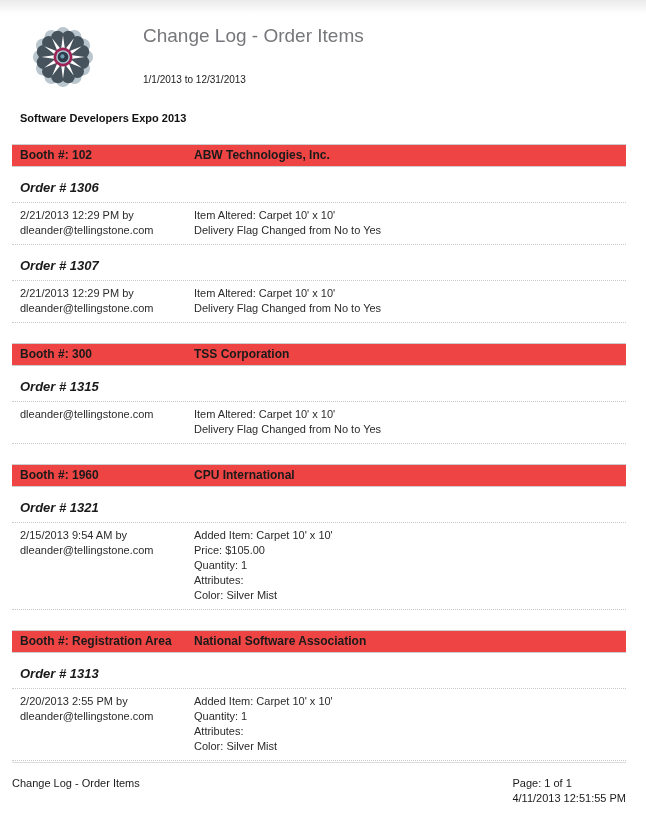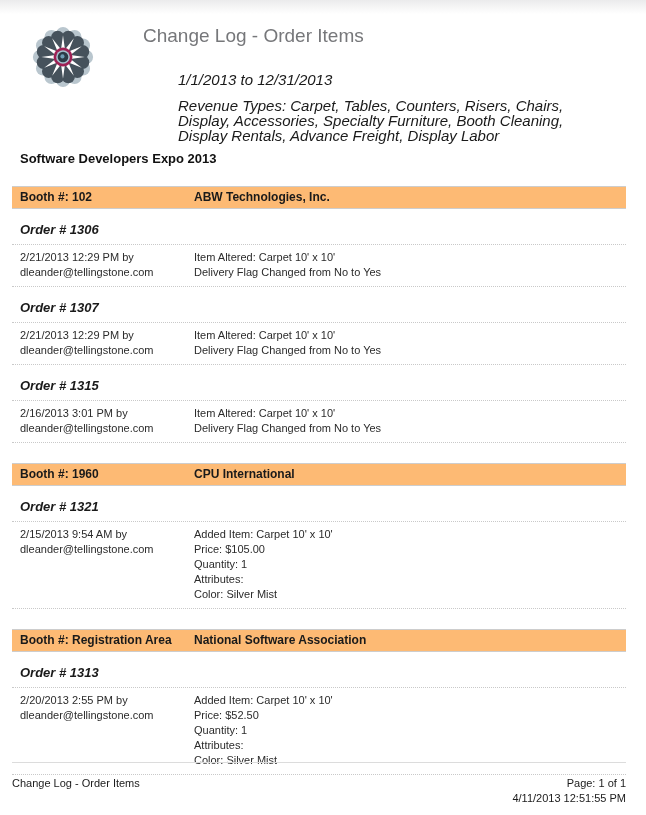--- a/index.html
+++ b/index.html
@@ -8,28 +8,28 @@
     font-family:"Liberation Sans","DejaVu Sans",sans-serif;color:#222;
     overflow:hidden;
   }
   .top-fade{position:absolute;top:0;left:0;right:0;height:14px;
     background:linear-gradient(#ebebec,#ffffff);pointer-events:none;}
   
   .header{position:relative;padding-top:22px;}
   .logo{position:absolute;left:28px;top:22px;width:70px;height:70px;}
   .header-text{margin-left:143px;}
   .report-title{font-size:19px;color:#76777a;font-weight:400;margin:3px 0 0;}
-  .meta{font-style:italic;font-size:15px;color:#1a1a1a;line-height:15px;margin-left:35px;}
+  .meta{font-size:10px;color:#1a1a1a;line-height:15px;}
   .date-range{margin-top:25px;}
   .revenue{margin-top:11px;max-width:392px;}
   
   .content{margin:0 20px 0 12px;}
-  .event-title{font-size:13px;font-weight:bold;color:#111;margin:8px 0 0;padding:0 8px;}
+  .event-title{font-size:11px;font-weight:bold;color:#111;margin:25px 0 0;padding:0 8px;}
   .booth-bar{
-    margin-top:20px;background:#fdba74;
+    margin-top:20px;background:#ef4444;
     border-top:1px solid #cdcdcd;border-bottom:1px solid #cdcdcd;
     padding:3px 8px;display:flex;align-items:center;
     font-size:12px;font-weight:bold;color:#1a1a1a;line-height:15px;
   }
   .booth-num{width:174px;flex:none;}
   .order-label{font-size:13px;font-weight:bold;font-style:italic;color:#1a1a1a;
     margin:14px 0 0;padding:0 8px;line-height:14px;}
   .entry{
     margin-top:7px;display:flex;
     border-top:1px dotted #c9c9c9;border-bottom:1px dotted #c9c9c9;
@@ -38,21 +38,21 @@
   .entry-when{width:174px;flex:none;}
   .entry-details{flex:1;}
   .bold{font-weight:normal;}
   
   .footer{
     position:absolute;left:12px;right:20px;top:762px;
     border-top:1px solid #dcdcdc;padding-top:13px;
     display:flex;justify-content:space-between;
     font-size:11px;color:#1a1a1a;line-height:15px;
   }
-  .footer-right{text-align:right;}
+  .footer-right{text-align:left;}
 </style>
 </head>
 <body>
 
 <div class="top-fade"></div>
 
 <div class="header">
   <div class="logo">
     <svg viewBox="0 0 100 100" width="70" height="70" aria-hidden="true">
       <g fill="#b9c6ce">
@@ -88,21 +88,20 @@
       <polygon fill="#ffffff" points="50,19 52.8,39.4 65.5,23.2 57.8,42.2 76.8,34.5 60.6,47.2 81,50 60.6,52.8 76.8,65.5 57.8,57.8 65.5,76.8 52.8,60.6 50,81 47.2,60.6 34.5,76.8 42.2,57.8 23.2,65.5 39.4,52.8 19,50 39.4,47.2 23.2,34.5 42.2,42.2 34.5,23.2 47.2,39.4"></polygon>
       <circle cx="50" cy="50" r="13.5" fill="#9e2155"></circle>
       <circle cx="50" cy="50" r="9.8" fill="#a6c1ce"></circle>
       <circle cx="50" cy="50" r="7.6" fill="#2c3b47"></circle>
       <circle cx="49.2" cy="49.2" r="3" fill="#6e9db5"></circle>
     </svg>
   </div>
   <div class="header-text">
     <h1 class="report-title">Change Log - Order Items</h1>
     <div class="meta date-range">1/1/2013 to 12/31/2013</div>
-    <div class="meta revenue">Revenue Types: Carpet, Tables, Counters, Risers, Chairs, Display, Accessories, Specialty Furniture, Booth Cleaning, Display Rentals, Advance Freight, Display Labor</div>
   </div>
 </div>
 
 <div class="content">
   <div class="event-title">Software Developers Expo 2013</div>
   <div id="booths">
   <section>
     <div class="booth-bar">
       <span class="booth-num">Booth #: 102</span>
       <span class="booth-company">ABW Technologies, Inc.</span>
@@ -136,27 +135,30 @@
                   <div>Item Altered: Carpet 10' x 10'</div>
                   <div>Delivery Flag Changed from No to Yes</div>
                 </div>
   </div>
 </div>
   </div>
 </div>
   </section>
 
   <section>
+    <div class="booth-bar">
+      <span class="booth-num">Booth #: 300</span>
+      <span class="booth-company">TSS Corporation</span>
+    </div>
     <div class="orders">
   <div>
     <div class="order-label">Order # 1315</div>
     <div class="entries">
   <div class="entry">
     <div class="entry-when">
-      <div class="ts">2/16/2013 3:01 PM by</div>
       <div class="user">dleander@tellingstone.com</div>
     </div>
     <div class="entry-details">
                   <div>Item Altered: Carpet 10' x 10'</div>
                   <div>Delivery Flag Changed from No to Yes</div>
                 </div>
   </div>
 </div>
   </div>
 </div>
@@ -198,21 +200,20 @@
   <div>
     <div class="order-label">Order # 1313</div>
     <div class="entries">
   <div class="entry">
     <div class="entry-when">
       <div class="ts">2/20/2013 2:55 PM by</div>
       <div class="user">dleander@tellingstone.com</div>
     </div>
     <div class="entry-details">
                   <div>Added Item: Carpet 10' x 10'</div>
-                  <div>Price: $52.50</div>
                   <div>Quantity: 1</div>
                   <div>Attributes:</div>
                   <div><span class="bold">Color:</span> Silver Mist</div>
                 </div>
   </div>
 </div>
   </div>
 </div>
   </section>
 </div>

